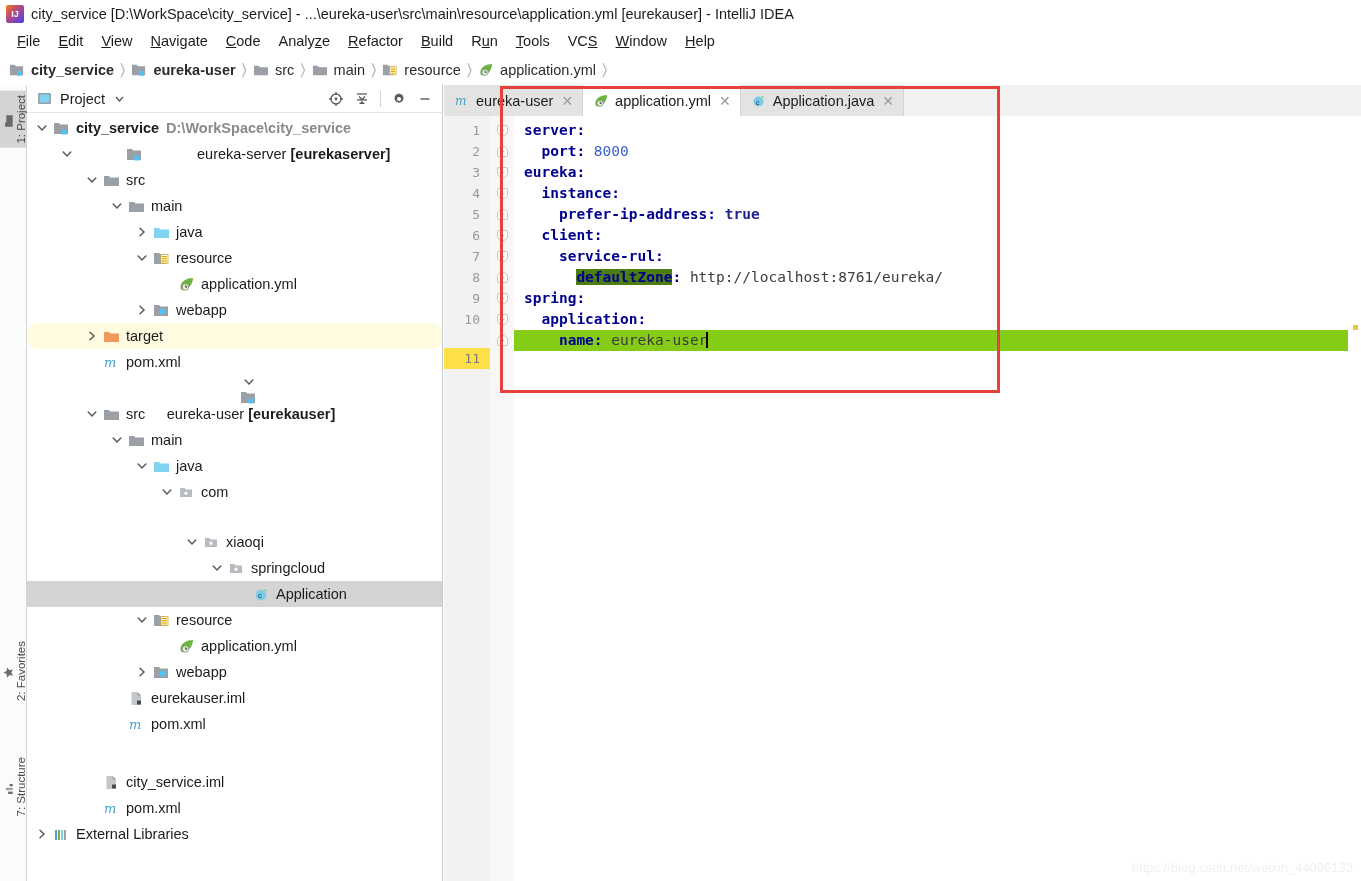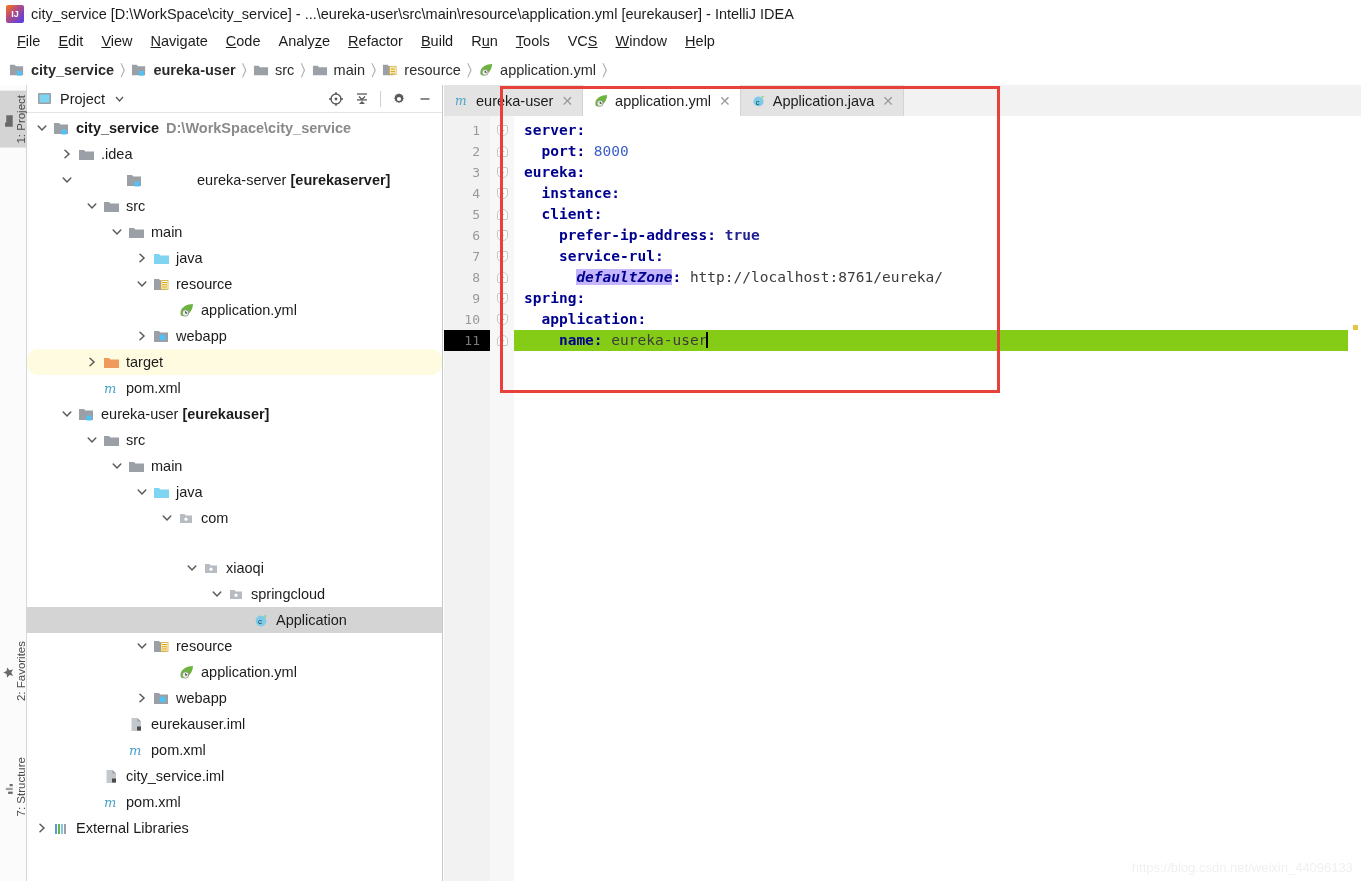--- a/index.html
+++ b/index.html
@@ -110,41 +110,41 @@
 
   .code-wrap { position: relative; height: 765px; background: #ffffff; display: flex; }
   .gutter {
     width: 46px; background: #f2f2f2; padding-top: 4px; text-align: right;
     flex: none; border-right: 0;
   }
   .gutter-num {
     height: 21px; line-height: 21px; font-family: "DejaVu Sans Mono", monospace;
     font-size: 13px; color: #999999; padding-right: 10px;
   }
-  .gutter-num.cur { color: #7a7a7a; background: #000000; }
+  .gutter-num.cur { color: #7a7a7a; background: #fde047; margin-top: 18px; }
   .foldcol { width: 24px; flex: none; background: #f7f7f7; padding-top: 4px; }
   .foldcell { height: 21px; display: flex; align-items: center; justify-content: center; }
   .fold {
     width: 11px; height: 11px; border: 1px solid #c6c6c6; background: #fff;
     display: flex; align-items: center; justify-content: center;
     font-family: "DejaVu Sans Mono", monospace; font-size: 9px; color: #a8a8a8; line-height: 1;
   }
   .fold.open  { border-radius: 2px 2px 5px 5px; }
   .fold.close { border-radius: 5px 5px 2px 2px; }
   .code-lines { flex: 1; padding-top: 4px; position: relative; }
   .cline {
     height: 21px; line-height: 21px; font-family: "DejaVu Sans Mono", monospace;
     font-size: 14.5px; white-space: pre; padding-left: 10px;
   }
   .cline.cur { background: #84cc16; }
   .k   { color: #00008f; font-weight: bold; }
   .num { color: #3a5fcd; }
   .bool{ color: #22228f; font-weight: bold; }
   .val { color: #3c3c3c; }
-  .hlk { color: #00008f; font-weight: bold; background: #c4b5fd; font-style: italic; }
+  .hlk { color: #00008f; font-weight: bold; background: #4d7c0f; }
   .caret {
     display: inline-block; width: 2px; height: 16px; background: #000;
     vertical-align: -3px; margin-left: -1px;
   }
 
   
   .marker-gutter {
     position: absolute; right: 0; top: 0; width: 13px; height: 765px; background: #ffffff;
   }
   .marker { position: absolute; right: 3px; width: 5px; height: 5px; background: #e8c547; }
@@ -322,29 +322,20 @@
           <span class="arrow"><svg width="14" height="14" viewBox="0 0 14 14">
               <path d="M3.2 5 L7 9 L10.8 5" stroke="#5a5a5a" stroke-width="1.5" fill="none" stroke-linecap="round"></path>
             </svg></span>
           <span class="node-ico"><svg width="17" height="17" viewBox="0 0 17 17">
               <path d="M1 3h5l1.4 1.6H15V14H1z" fill="#9aa0a6"></path>
               <rect x="8.5" y="9.5" width="5" height="5" fill="#4fc3f7"></rect>
             </svg></span>
           <span class="node-label bold">city_service</span>
           <span class="node-sub">D:\WorkSpace\city_service</span>
         </div>
-        <div class="tree-row" style="padding-left: 33px;">
-          <span class="arrow"><svg width="14" height="14" viewBox="0 0 14 14">
-              <path d="M5 3.2 L9 7 L5 10.8" stroke="#5a5a5a" stroke-width="1.5" fill="none" stroke-linecap="round"></path>
-            </svg></span>
-          <span class="node-ico"><svg width="17" height="17" viewBox="0 0 17 17">
-              <path d="M1 4h5l1.4 1.6H16V14H1z" fill="#9aa0a6"></path>
-            </svg></span>
-          <span class="node-label">.idea</span>
-        </div>
         <div class="tree-row" style="padding-left: 33px; gap: 48px;">
           <span class="arrow"><svg width="14" height="14" viewBox="0 0 14 14">
               <path d="M3.2 5 L7 9 L10.8 5" stroke="#5a5a5a" stroke-width="1.5" fill="none" stroke-linecap="round"></path>
             </svg></span>
           <span class="node-ico"><svg width="17" height="17" viewBox="0 0 17 17">
               <path d="M1 3h5l1.4 1.6H15V14H1z" fill="#9aa0a6"></path>
               <rect x="8.5" y="9.5" width="5" height="5" fill="#4fc3f7"></rect>
             </svg></span>
           <span class="node-label">eureka-server <b>[eurekaserver]</b></span>
         </div>
@@ -414,21 +405,21 @@
             </svg></span>
           <span class="node-label">target</span>
         </div>
         <div class="tree-row" style="padding-left: 58px;">
           <span class="no-arrow"></span>
           <span class="node-ico"><svg width="17" height="17" viewBox="0 0 17 17">
               <text x="1" y="13" font-family="DejaVu Serif, serif" font-size="13" font-style="italic" fill="#4aa3c7">m</text>
             </svg></span>
           <span class="node-label">pom.xml</span>
         </div>
-        <div class="tree-row" style="padding-left: 33px;">
+        <div class="tree-row" style="padding-left: 33px; flex-direction: column;">
           <span class="arrow"><svg width="14" height="14" viewBox="0 0 14 14">
               <path d="M3.2 5 L7 9 L10.8 5" stroke="#5a5a5a" stroke-width="1.5" fill="none" stroke-linecap="round"></path>
             </svg></span>
           <span class="node-ico"><svg width="17" height="17" viewBox="0 0 17 17">
               <path d="M1 3h5l1.4 1.6H15V14H1z" fill="#9aa0a6"></path>
               <rect x="8.5" y="9.5" width="5" height="5" fill="#4fc3f7"></rect>
             </svg></span>
           <span class="node-label">eureka-user <b>[eurekauser]</b></span>
         </div>
         <div class="tree-row" style="padding-left: 58px;">
@@ -536,21 +527,21 @@
             </svg></span>
           <span class="node-label">eurekauser.iml</span>
         </div>
         <div class="tree-row" style="padding-left: 83px;">
           <span class="no-arrow"></span>
           <span class="node-ico"><svg width="17" height="17" viewBox="0 0 17 17">
               <text x="1" y="13" font-family="DejaVu Serif, serif" font-size="13" font-style="italic" fill="#4aa3c7">m</text>
             </svg></span>
           <span class="node-label">pom.xml</span>
         </div>
-        <div class="tree-row" style="padding-left: 58px;">
+        <div class="tree-row" style="padding-left: 58px; margin-top: 32px;">
           <span class="no-arrow"></span>
           <span class="node-ico"><svg width="17" height="17" viewBox="0 0 17 17">
               <path d="M3.5 2h6l3.5 3.4V15h-9.5z" fill="#c3c8cc"></path>
               <path d="M9.5 2v3.4H13z" fill="#9aa0a6"></path>
               <rect x="9" y="10.5" width="4" height="4" fill="#4a4a4a"></rect>
             </svg></span>
           <span class="node-label">city_service.iml</span>
         </div>
         <div class="tree-row" style="padding-left: 58px;">
           <span class="no-arrow"></span>
@@ -658,22 +649,22 @@
           </div>
           <div class="foldcell">
             <span class="fold close">−</span>
           </div>
         </div>
       <div class="code-lines" id="codelines">
           <div class="cline"><span class="k">server:</span></div>
           <div class="cline">  <span class="k">port: </span><span class="num">8000</span></div>
           <div class="cline"><span class="k">eureka:</span></div>
           <div class="cline">  <span class="k">instance:</span></div>
+          <div class="cline">    <span class="k">prefer-ip-address: </span><span class="bool">true</span></div>
           <div class="cline">  <span class="k">client:</span></div>
-          <div class="cline">    <span class="k">prefer-ip-address: </span><span class="bool">true</span></div>
           <div class="cline">    <span class="k">service-rul:</span></div>
           <div class="cline">      <span class="hlk">defaultZone</span><span class="k">: </span><span class="val">http://localhost:8761/eureka/</span></div>
           <div class="cline"><span class="k">spring:</span></div>
           <div class="cline">  <span class="k">application:</span></div>
           <div class="cline cur">    <span class="k">name: </span><span class="val">eureka-user</span><span class="caret"></span></div>
         </div>
       <div class="marker-gutter" id="markers">
           <div class="marker" style="top: 209px; background: rgb(232, 197, 71);"></div>
         </div>
     </div>

